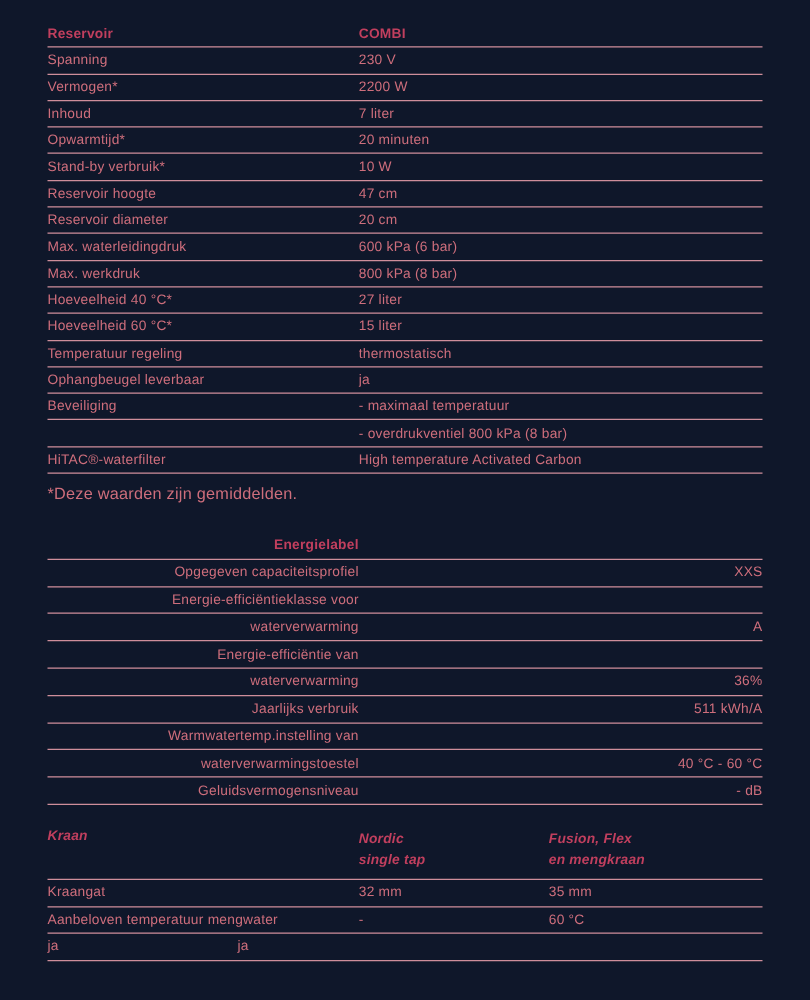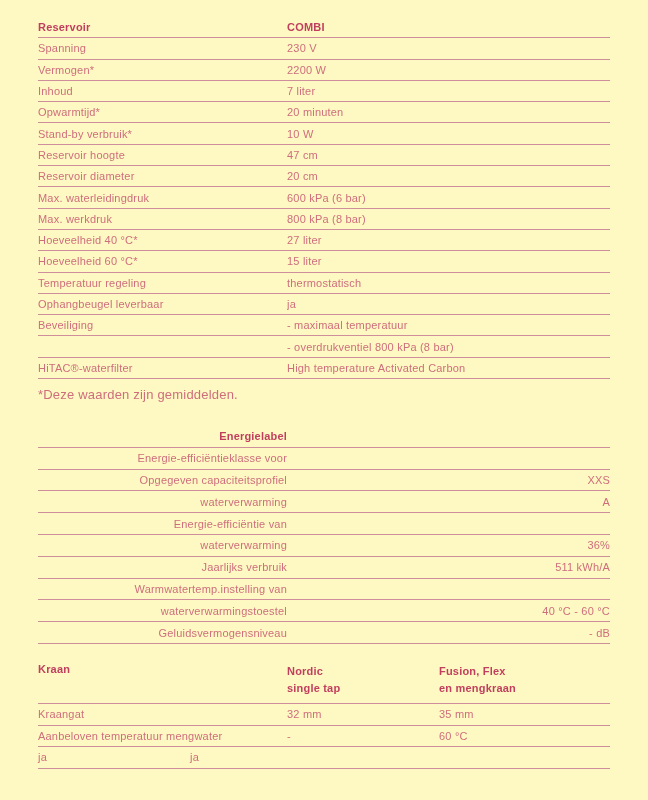--- a/index.html
+++ b/index.html
@@ -1,19 +1,19 @@
 <!DOCTYPE html>
 <html><head>
 <meta charset="utf-8">
 <style>
   html,body{margin:0;padding:0;background:#ffffff;}
   .page{
     position:relative;
     width:648px;height:800px;
-    background:#fef9c3;
+    background:#0f172a;
     font-family:"Liberation Sans", sans-serif;
     overflow:hidden;
     box-sizing:border-box;
   }
   .content{position:absolute;left:38px;top:17px;width:572px;}
 
   .spec{width:100%;}
   .row{
     display:flex;align-items:center;
     border-bottom:1px solid #cf8e9b;
@@ -38,20 +38,21 @@
   .sec2{margin-top:24px;text-align:right;}
   .sec3{margin-top:19px;}
 
   .kraan-head{
     display:flex;align-items:flex-start;
     border-bottom:1px solid #cf8e9b;
     height:41px;
     font-size:11px;font-weight:bold;color:#c13f5e;
     letter-spacing:.2px;
     box-sizing:border-box;
+    font-style:italic;
   }
   .kraan-head .line{display:block;line-height:17px;}
 </style>
 </head>
 <body>
 
 <div class="page">
   <div class="content">
 
     <div class="spec sec1">
@@ -147,27 +148,27 @@
     <div class="footnote">*Deze waarden zijn gemiddelden.</div>
 
     <div class="spec sec2">
       <div class="row head">
         <div class="c1">Energielabel</div>
         <div class="c2"></div>
       </div>
       <div>
 
           <div class="row">
+            <div class="c1">Opgegeven capaciteitsprofiel</div>
+            <div class="c2">XXS</div>
+          </div>
+
+          <div class="row">
             <div class="c1">Energie-efficiëntieklasse voor</div>
             <div class="c2"></div>
-          </div>
-
-          <div class="row">
-            <div class="c1">Opgegeven capaciteitsprofiel</div>
-            <div class="c2">XXS</div>
           </div>
 
           <div class="row">
             <div class="c1">waterverwarming</div>
             <div class="c2">A</div>
           </div>
 
           <div class="row">
             <div class="c1">Energie-efficiëntie van</div>
             <div class="c2"></div>

